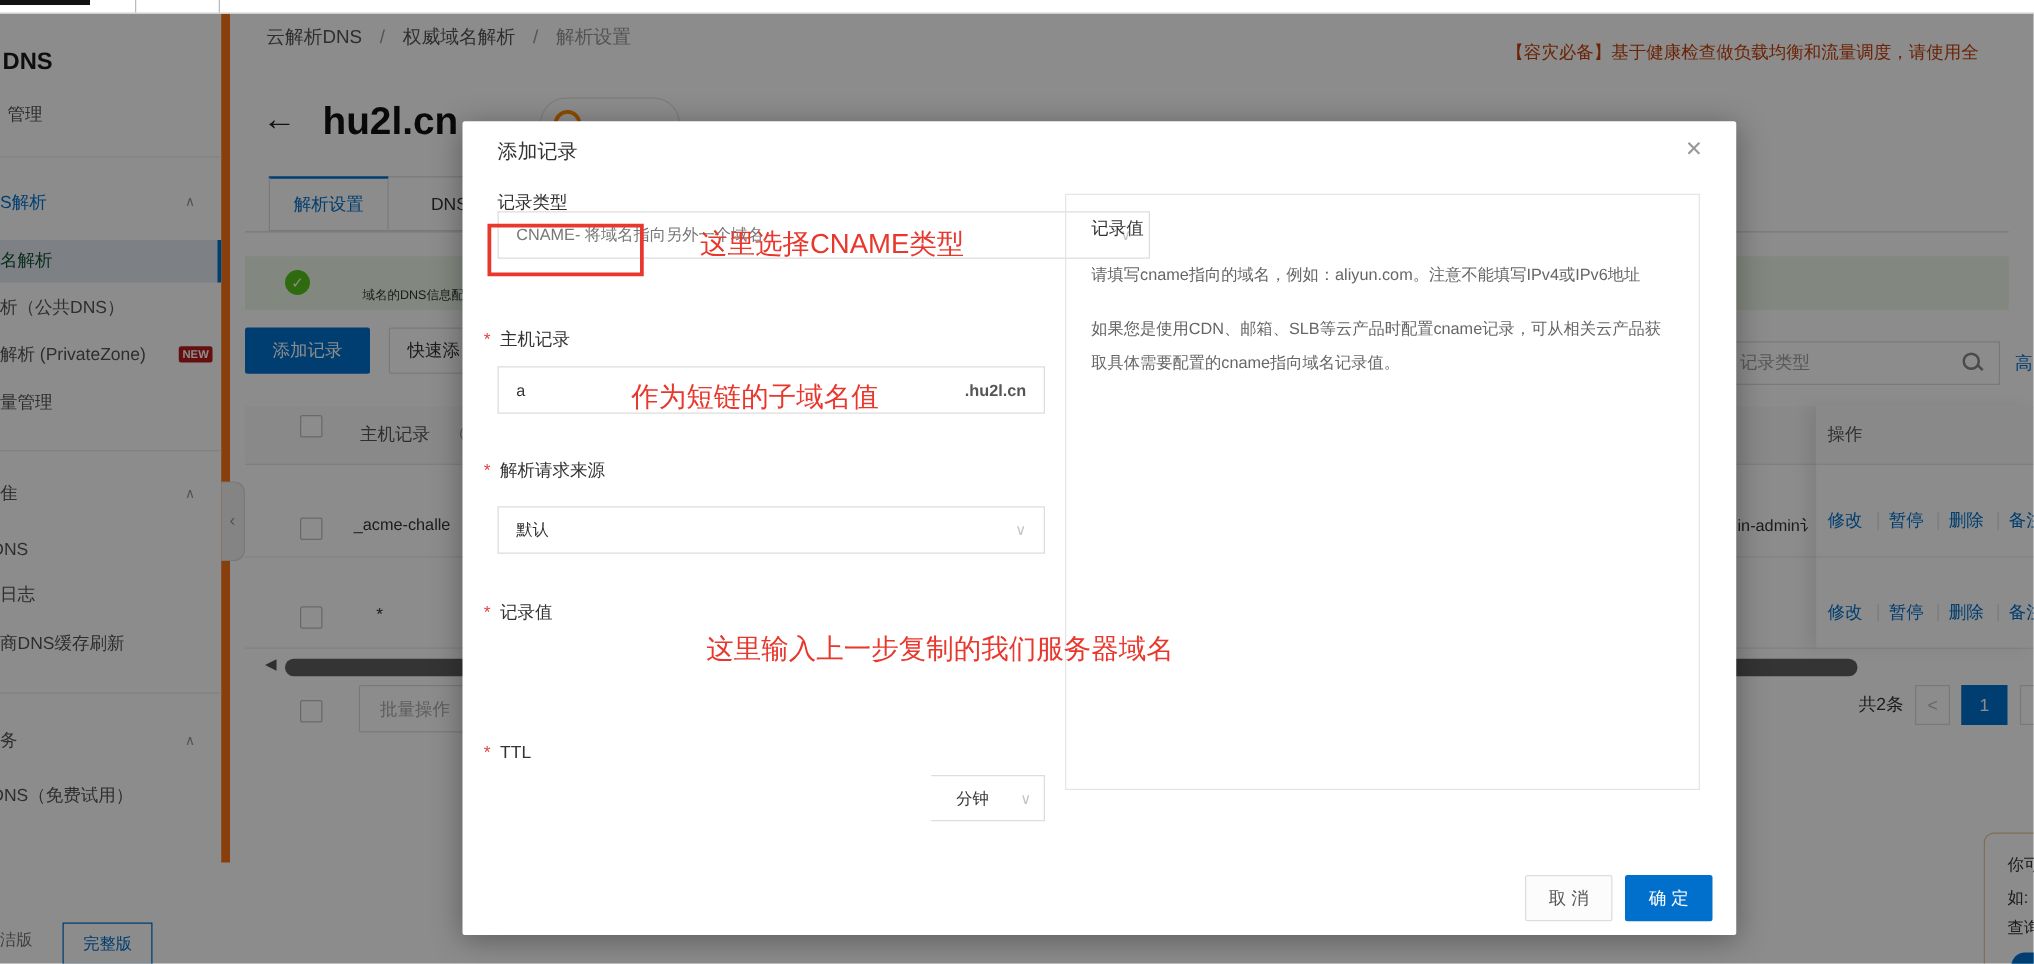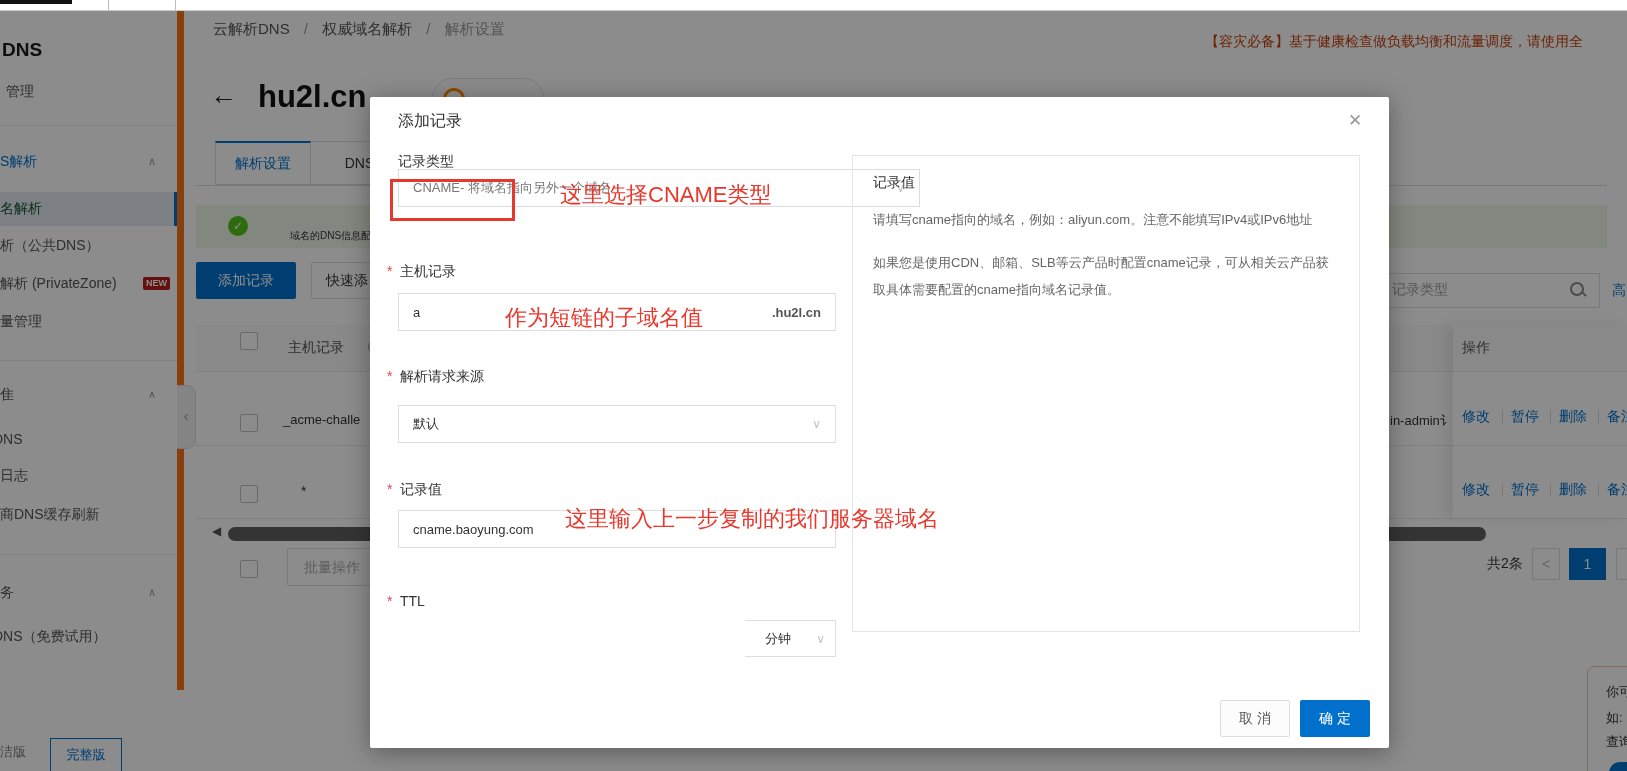--- a/index.html
+++ b/index.html
@@ -288,23 +288,20 @@
 
     <div class="m-star" style="left:17px;top:271px;">*</div>
     <div class="m-label" style="left:30px;top:271px;">解析请求来源</div>
     <div class="m-input" style="left:28px;top:308px;width:438px;height:38px;">
       <span class="val">默认</span>
       <span class="m-chev">∨</span>
     </div>
 
     <div class="m-star" style="left:17px;top:384px;">*</div>
     <div class="m-label" style="left:30px;top:384px;">记录值</div>
-    <div class="m-input" style="left:28px;top:413px;width:438px;height:38px;">
-      <span class="val">cname.baoyung.com</span>
-    </div>
 
     <div class="m-star" style="left:17px;top:496px;">*</div>
     <div class="m-label" style="left:30px;top:496px;">TTL</div>
     <div class="m-input" style="left:375px;top:523px;width:91px;height:37px;border-left:none;">
       <span class="val" style="left:20px;">分钟</span>
       <span class="m-chev" style="right:10px;">∨</span>
     </div>
 
     <div class="help-panel">
       <h4>记录值</h4>

